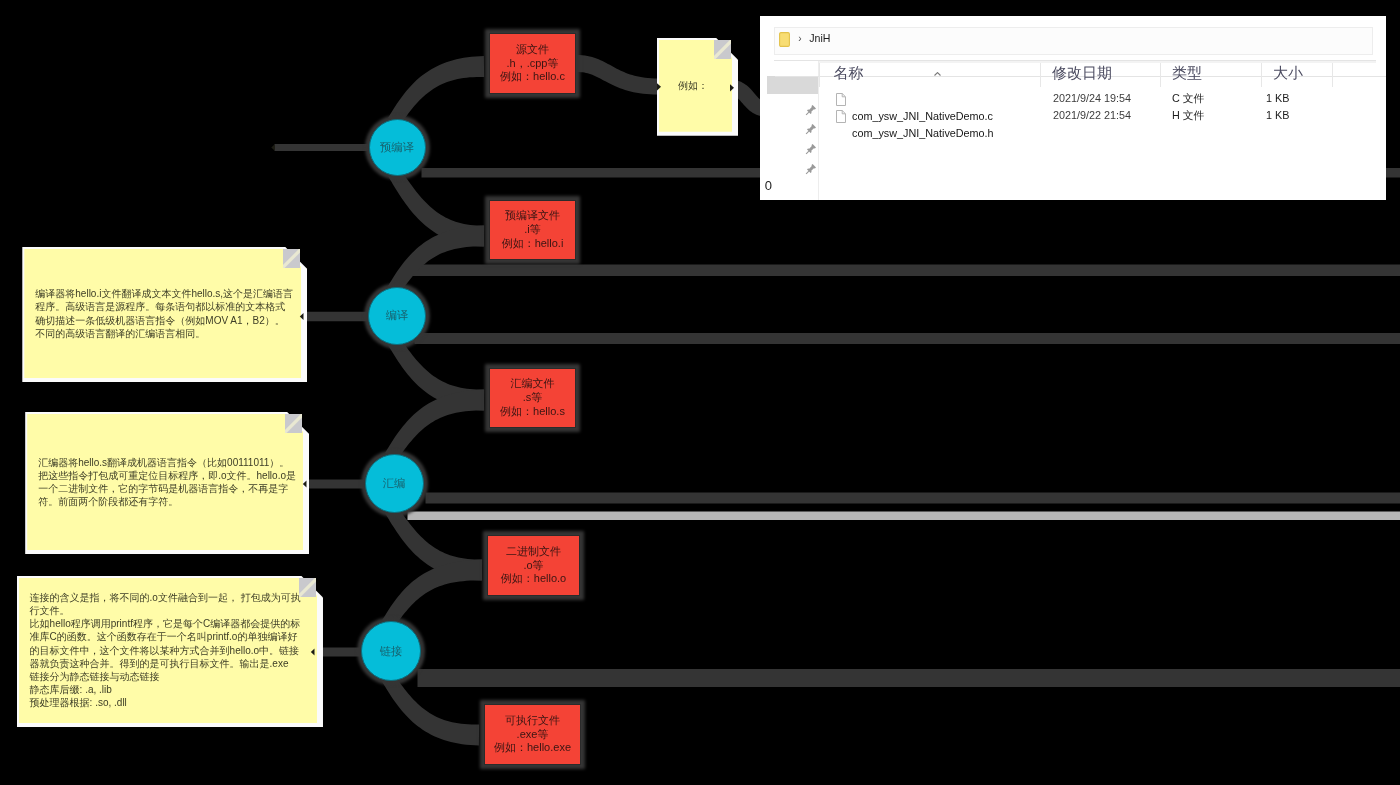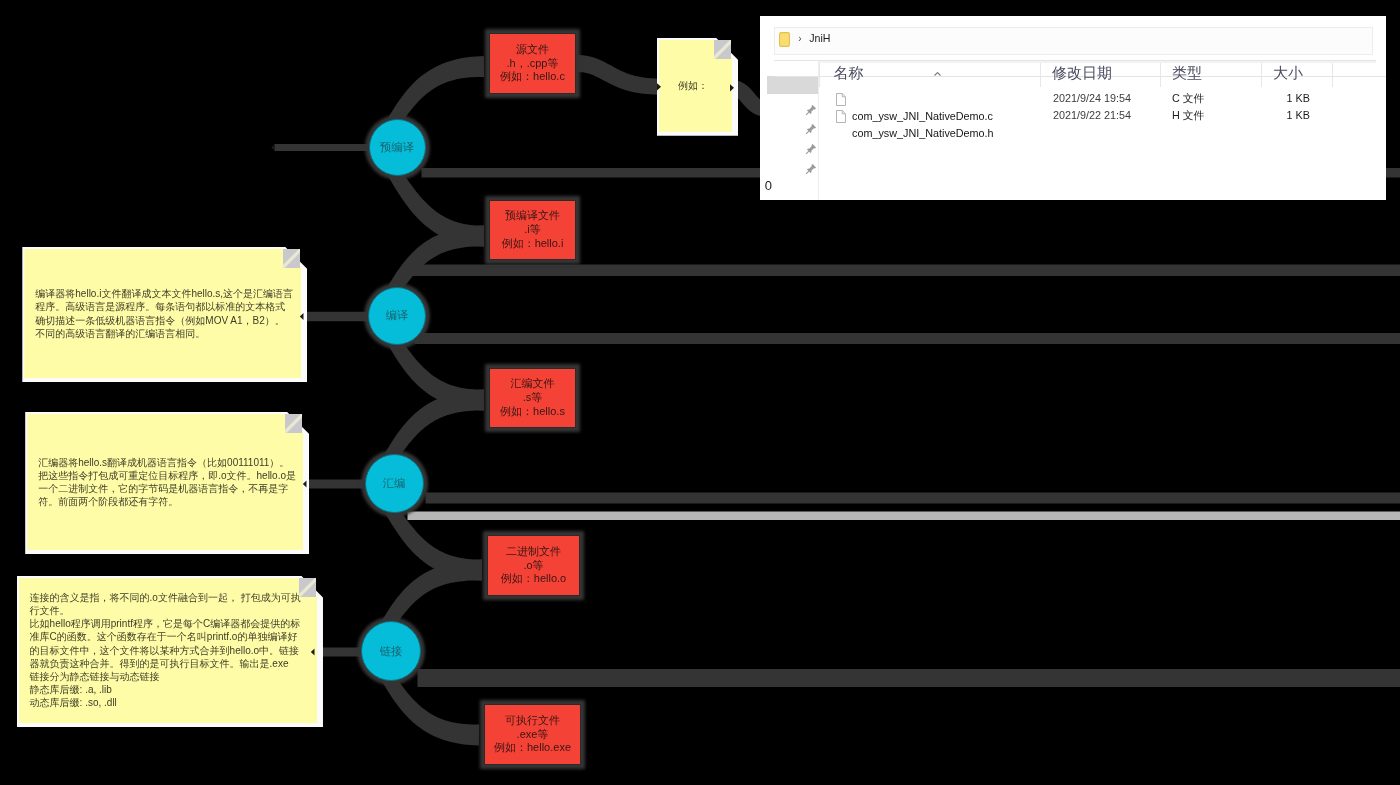--- a/index.html
+++ b/index.html
@@ -45,21 +45,21 @@
   #explorer .status0{position:absolute;left:4.8px;top:117px;font-size:13px;color:#1c1c1c;}
   #explorer .grid{position:absolute;left:59px;top:45px;right:0;bottom:0;}
   #explorer .hdr{position:absolute;left:0;top:0;right:0;height:27px;}
   #explorer .hdr .cell{position:absolute;top:3px;font-size:15px;color:#4b4b60;}
   #explorer .hdr .sep{position:absolute;top:2px;width:1px;height:24px;background:#e7e7e7;}
   #explorer .sortcaret{position:absolute;top:0.7px;width:7px;height:4px;}
   #explorer .row{position:absolute;left:0;right:0;height:17px;font-size:10.8px;color:#161616;}
   #explorer .row .fname{position:absolute;left:33px;top:0.5px;white-space:nowrap;margin-top:18px;}
   #explorer .row .fdate{position:absolute;left:234px;top:0.5px;color:#3c3c3c;}
   #explorer .row .ftype{position:absolute;left:353px;top:0.5px;color:#1b1b1b;text-align:center;}
-  #explorer .row .fsize{position:absolute;left:414px;width:77px;text-align:right;top:0.5px;color:#1b1b1b;}
+  #explorer .row .fsize{position:absolute;left:447px;width:77px;top:0.5px;color:#1b1b1b;}
   #explorer .row .ficon{position:absolute;left:17px;top:2px;width:11px;height:13px;}
   .note .paper5{padding-left:19px;}
   svg#arrows{position:absolute;left:0;top:0;width:1400px;height:785px;pointer-events:none;}
 </style>
 </head>
 <body>
 
 <div id="stage">
 <svg id="links" viewBox="0 0 1400 785">
 <g>
@@ -141,21 +141,21 @@
       <div class="fold"></div>
     </div>
 <div class="note" style="left:18.6px;top:577.5px;width:298.4px;height:145.5px">
       <div class="sheet"></div>
       <div class="paper">
         <div class="txt" style="width:274px">
           <p>连接的含义是指，将不同的.o文件融合到一起， 打包成为可执行文件。</p>
           <p>比如hello程序调用printf程序，它是每个C编译器都会提供的标准库C的函数。这个函数存在于一个名叫printf.o的单独编译好的目标文件中，这个文件将以某种方式合并到hello.o中。链接器就负责这种合并。得到的是可执行目标文件。输出是.exe</p>
           <p>链接分为静态链接与动态链接</p>
           <p>静态库后缀: .a, .lib</p>
-          <p>动态库后缀: .so, .dll</p>
+          <p>预处理器根据: .so, .dll</p>
         </div>
       </div>
       <div class="fold"></div>
     </div>
 <div class="note" style="left:659px;top:39.8px;width:73px;height:92px">
       <div class="sheet"></div>
       <div class="paper paper5">
         <div class="txt" style="width:50px">
           <p>例如：</p>
         </div>

